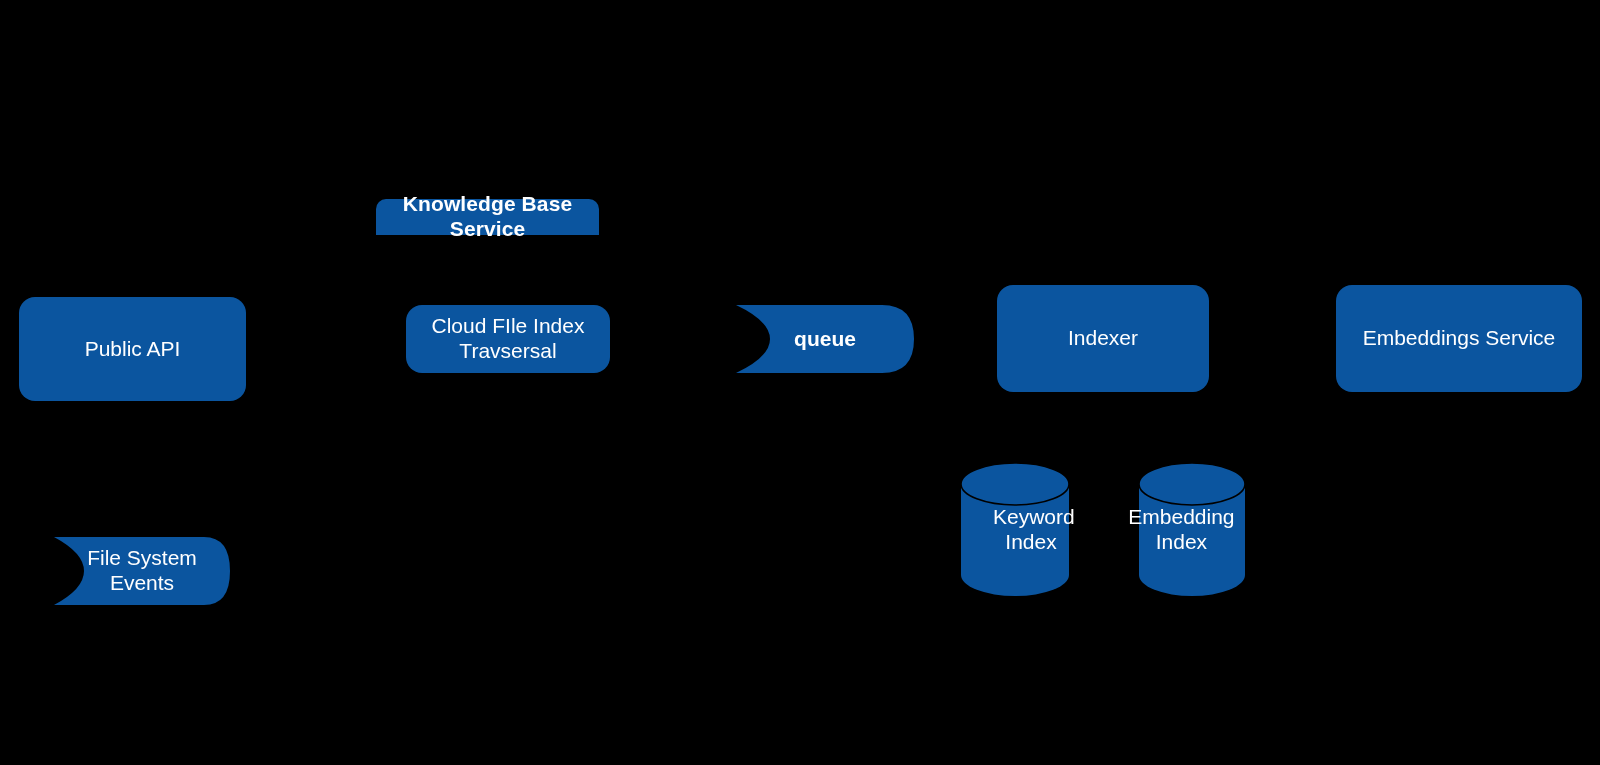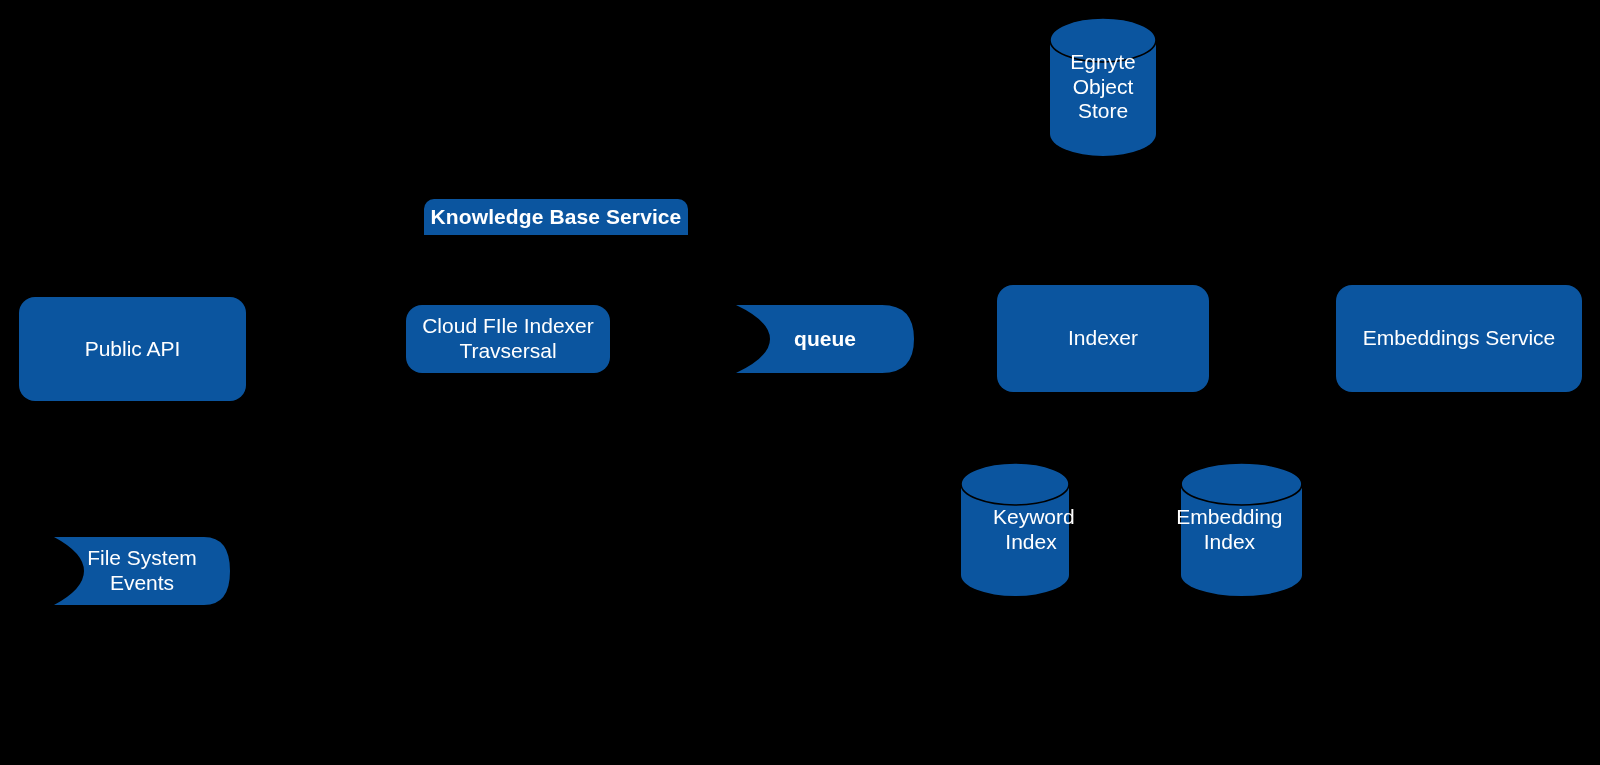--- a/index.html
+++ b/index.html
@@ -86,40 +86,31 @@
   .cyl-overflow .cyl-text {
     width: 140%;
     margin-left: -20%;
   }
 </style>
 </head>
 <body>
 
 <div id="canvas">
 
-  <div class="node cyl" style="left:1050px; top:18px; width:106px; height:138px;">
-    <svg class="cyl-svg" viewBox="0 0 106 138" preserveAspectRatio="none">
-      <path d="M0,22 L0,116 A53,22 0 0 0 106,116 L106,22 Z" fill="#0b559f"></path>
-      <ellipse cx="53" cy="22" rx="53" ry="22" fill="#0b559f" stroke="#000000" stroke-width="1.6"></ellipse>
-    </svg>
-    <span class="cyl-text">Egnyte
-Object
-Store</span>
-  </div>
 
-  <div class="node group-label" style="left:376px; top:199px; width:264px; height:36px;margin-left:48px;">
+  <div class="node group-label" style="left:376px; top:199px; width:223px; height:36px;">
     <span>Knowledge Base Service</span>
   </div>
 
   <div class="node rrect" style="left:19px; top:297px; width:227px; height:104px;">
     <span>Public API</span>
   </div>
 
   <div class="node rrect" style="left:406px; top:305px; width:204px; height:68px;">
-    <span>Cloud FIle Indexer
+    <span>Cloud FIle Index
 Travsersal</span>
   </div>
 
   <div class="node tape" style="left:736px; top:305px; width:178px; height:68px;font-weight:bold;">
     <svg class="tape-svg" viewBox="0 0 178 68" preserveAspectRatio="none">
       <path d="M0,0 L146,0 Q178,0 178,34 Q178,68 146,68 L0,68 Q34,52 34,34 Q34,16 0,0 Z" fill="#0b559f"></path>
     </svg>
     <span class="tape-text">queue</span>
   </div>
 
@@ -141,21 +132,21 @@
 
   <div class="node cyl" style="left:961px; top:463px; width:108px; height:133px;padding-left:32px;">
     <svg class="cyl-svg" viewBox="0 0 108 133" preserveAspectRatio="none">
       <path d="M0,21 L0,112 A54,21 0 0 0 108,112 L108,21 Z" fill="#0b559f"></path>
       <ellipse cx="54" cy="21" rx="54" ry="21" fill="#0b559f" stroke="#000000" stroke-width="1.6"></ellipse>
     </svg>
     <span class="cyl-text">Keyword
 Index</span>
   </div>
 
-  <div class="node cyl cyl-overflow" style="left:1181px; top:463px; width:121px; height:133px;justify-content:center;">
+  <div class="node cyl cyl-overflow" style="left:1139px; top:463px; width:106px; height:133px;justify-content:center;">
     <svg class="cyl-svg" viewBox="0 0 106 133" preserveAspectRatio="none">
       <path d="M0,21 L0,112 A53,21 0 0 0 106,112 L106,21 Z" fill="#0b559f"></path>
       <ellipse cx="53" cy="21" rx="53" ry="21" fill="#0b559f" stroke="#000000" stroke-width="1.6"></ellipse>
     </svg>
     <span class="cyl-text">Embedding
 Index</span>
   </div>
 
 
 </div>

